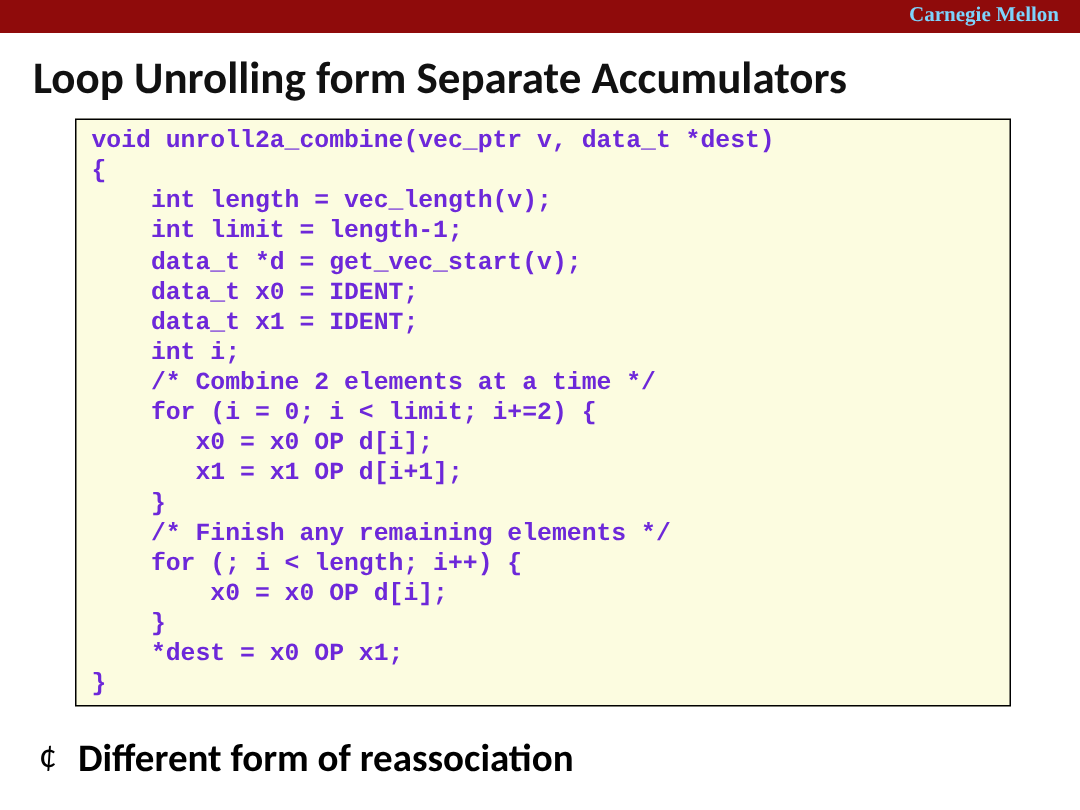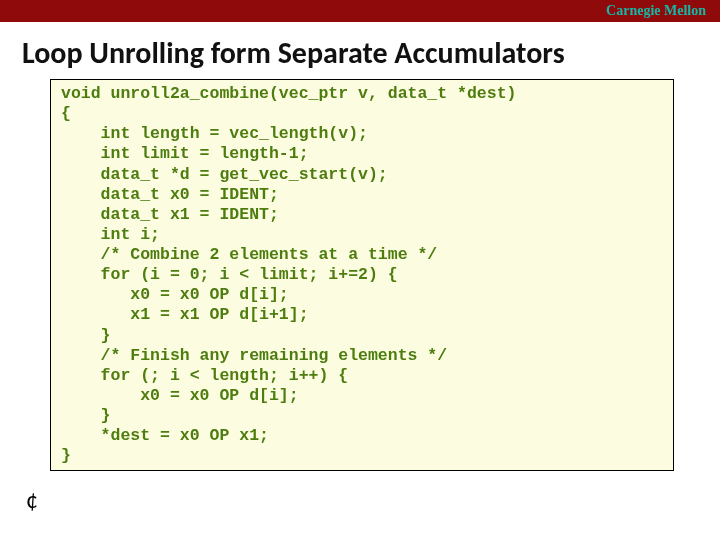--- a/index.html
+++ b/index.html
@@ -12,21 +12,21 @@
   .header-bar {
     width: 100%;
     height: 22px;
     background: #8f0b0b;
     display: flex;
     justify-content: flex-end;
     align-items: center;
     padding-right: 14px;
   }
   .header-label {
-    color: #14b8a6;
+    color: #7dd3fc;
     font-weight: bold;
     font-size: 14px;
     font-family: "Times New Roman", serif;
   }
   .title {
     font-size: 30px;
     font-weight: bold;
     color: #111;
     margin: 14px 0 10px 22px;
     line-height: 1.1;
@@ -34,21 +34,21 @@
   .code-box {
     margin: 0 46px 0 50px;
     background: #fcfce0;
     border: 1.5px solid #000;
     padding: 4px 10px 4px 10px;
     font-family: "Courier New", monospace;
     font-size: 16.5px;
     font-weight: bold;
     line-height: 1.22;
     white-space: pre;
-    color: #4d7c0f;
+    color: #6d28d9;
   }
   .bullet-row {
     display: flex;
     align-items: center;
     margin: 18px 0 0 26px;
   }
   .bullet-glyph {
     font-size: 24px;
     margin-right: 14px;
     line-height: 1;
@@ -85,13 +85,14 @@
     }
     /* Finish any remaining elements */
     for (; i &lt; length; i++) {
         x0 = x0 OP d[i];
     }
     *dest = x0 OP x1;
 }</div>
 
 <div class="bullet-row">
   <span class="bullet-glyph">¢</span>
+  <span class="bullet-text">Different form of reassociation</span>
 </div>
 
 </body></html>

